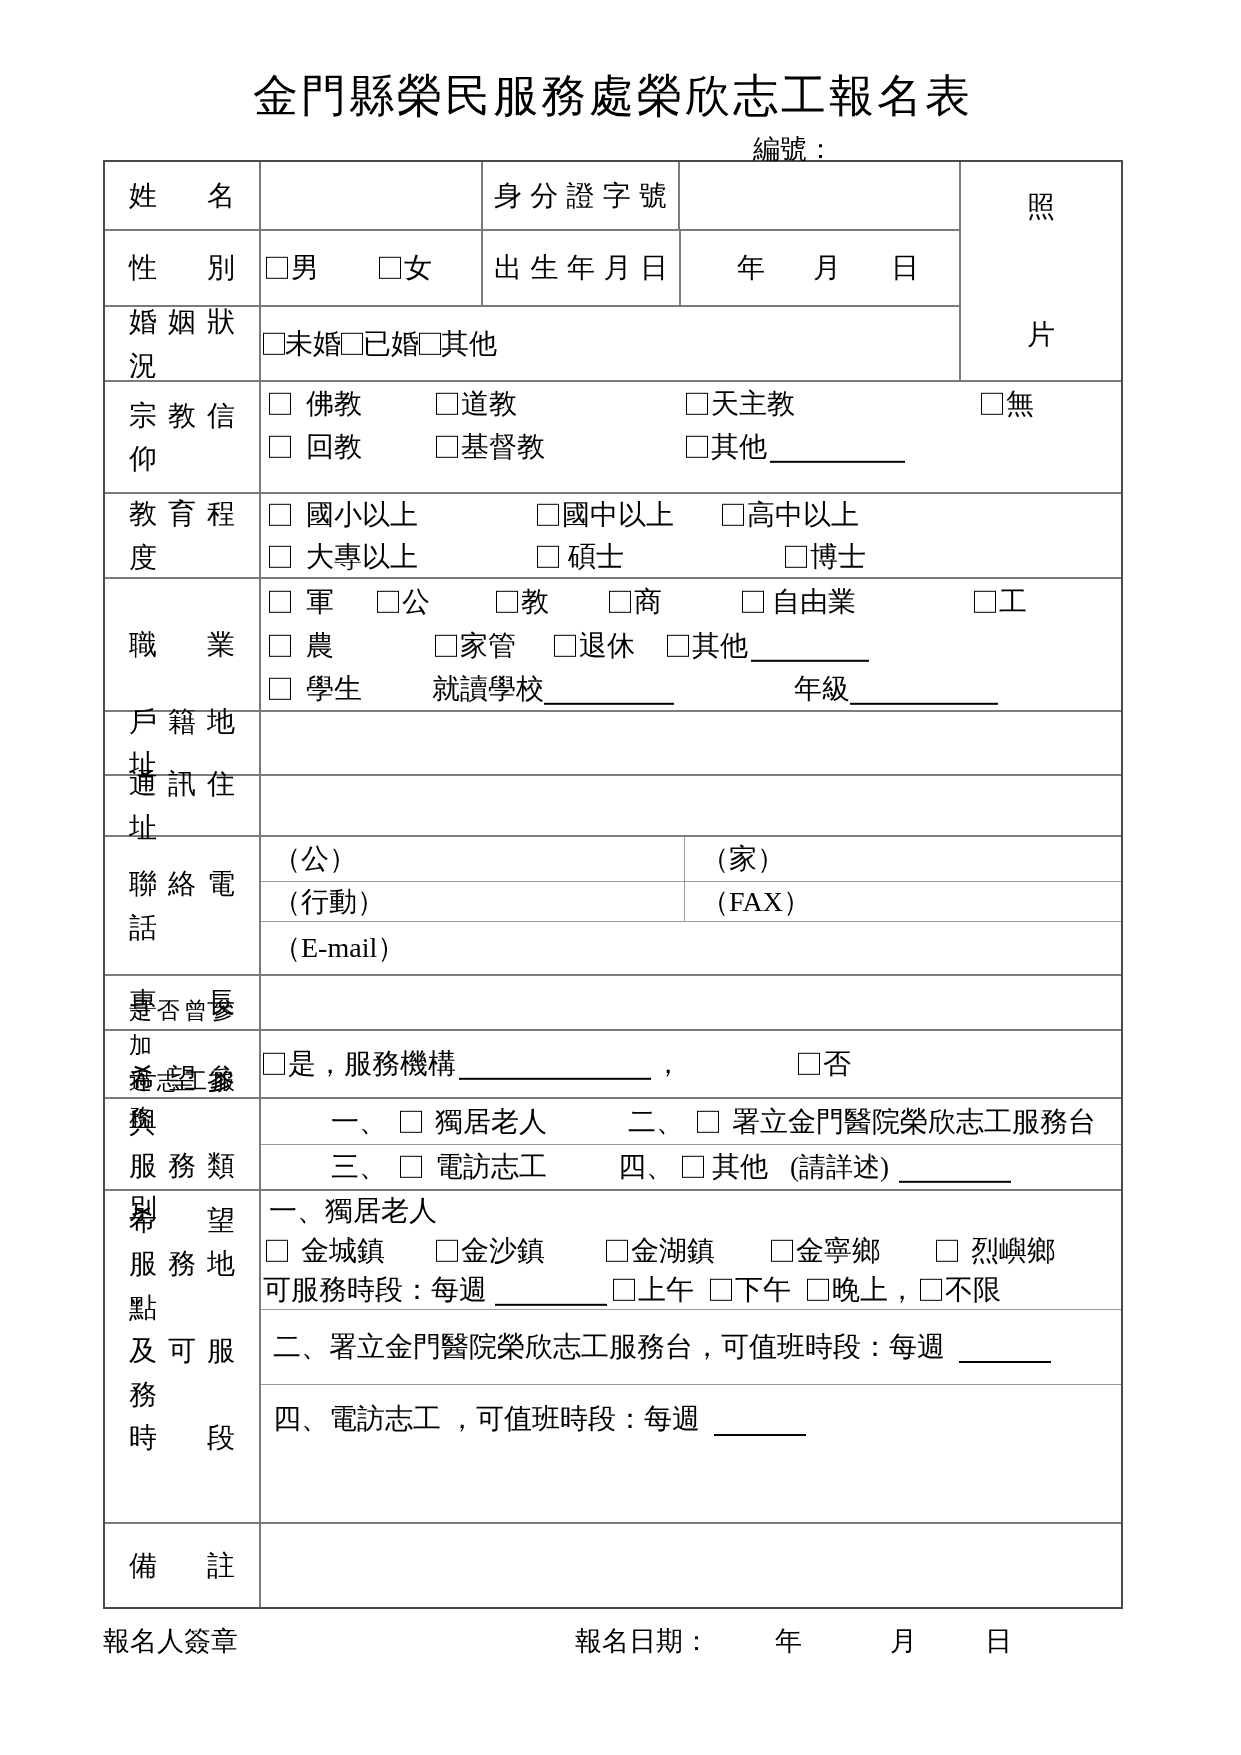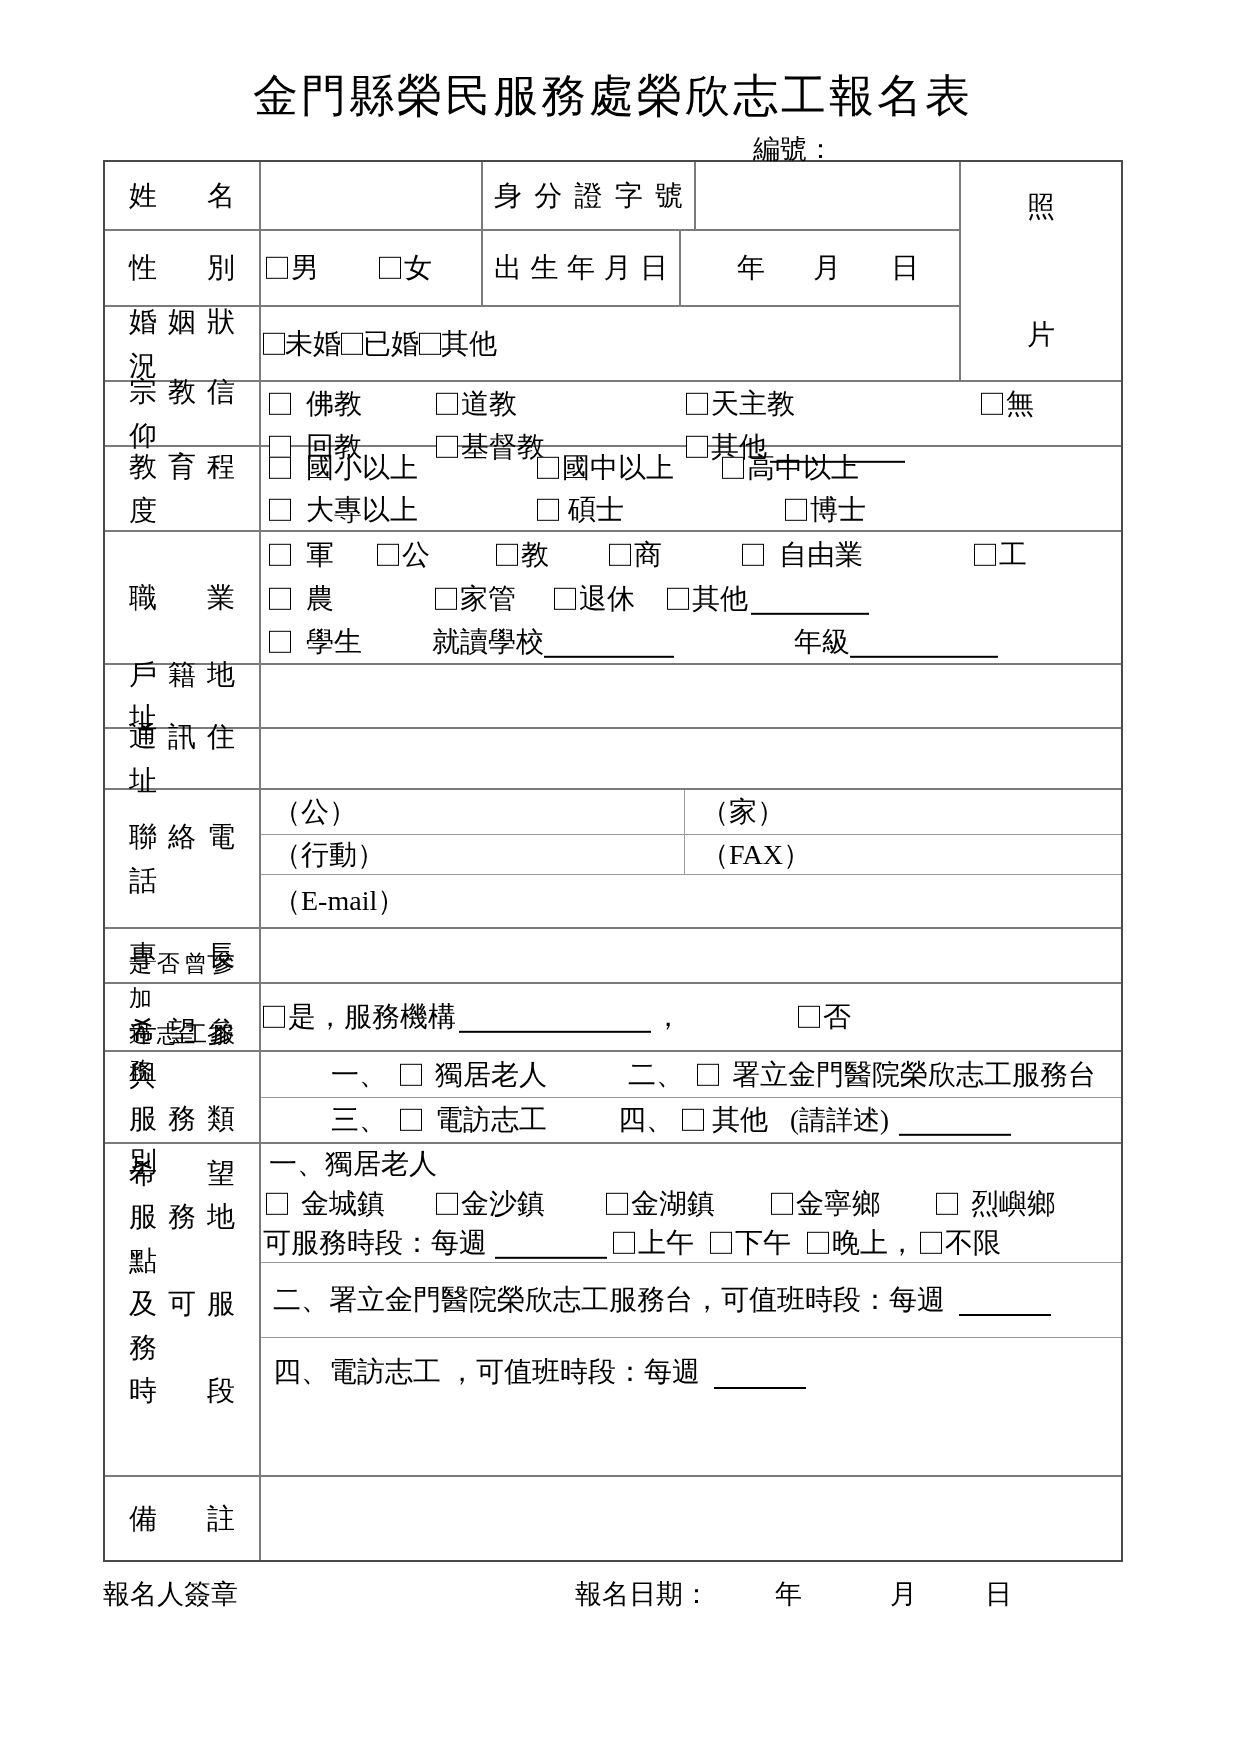--- a/index.html
+++ b/index.html
@@ -44,21 +44,21 @@
     <div class="tbl">
 
       <div class="row first" style="height:218px;">
         <div style="width:854px;flex-shrink:0;">
 
           <div class="row first" style="height:67px;">
             <div class="lbl">
                 <span>姓名</span>
               </div>
             <div class="cell" style="max-width:222px;border-right:2px solid #7b7b7b;"></div>
-            <div class="jt" style="width:213px;flex-shrink:0;border-right:2px solid #7b7b7b;padding:0 11px;">
+            <div class="jt" style="width:197px;flex-shrink:0;border-right:2px solid #7b7b7b;padding:0 11px;">
                 <span>身分證字號</span>
               </div>
             <div class="cell"></div>
           </div>
 
           <div class="row" style="height:76px;">
             <div class="lbl">
                 <span>性別</span>
               </div>
             <div class="cell" style="max-width:222px;border-right:2px solid #7b7b7b;">
@@ -96,21 +96,21 @@
               </span>
             </div>
           </div>
         </div>
         <div class="photocell">
           <span>照</span>
           <span>片</span>
         </div>
       </div>
 
-      <div class="row" style="height:65px;justify-content:flex-end;">
+      <div class="row" style="height:112px;justify-content:flex-end;">
         <div class="lbl">
             <span>宗教信仰</span>
           </div>
         <div class="cell">
           <div class="ln" style="height:43px;">
             <span class="ci abs" style="left:8px;gap:15px;">
                 <span class="cb"></span>
                 <span>佛教</span>
               </span>
             <span class="ci abs" style="left:175px;gap:3px;">
@@ -195,21 +195,21 @@
                 <span>公</span>
               </span>
             <span class="ci abs" style="left:235px;gap:3px;">
                 <span class="cb"></span>
                 <span>教</span>
               </span>
             <span class="ci abs" style="left:348px;gap:3px;">
                 <span class="cb"></span>
                 <span>商</span>
               </span>
-            <span class="ci abs" style="left:481px;gap:15px;">
+            <span class="ci abs" style="left:481px;gap:8px;">
                 <span class="cb"></span>
                 <span>自由業</span>
               </span>
             <span class="ci abs" style="left:713px;gap:3px;">
                 <span class="cb"></span>
                 <span>工</span>
               </span>
           </div>
           <div class="ln" style="height:44px;">
             <span class="ci abs" style="left:8px;gap:15px;">

